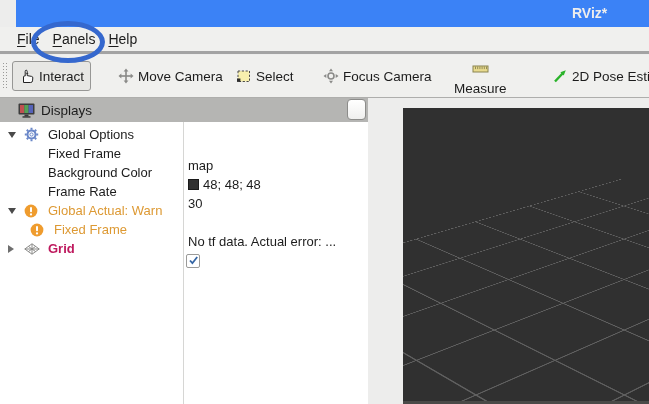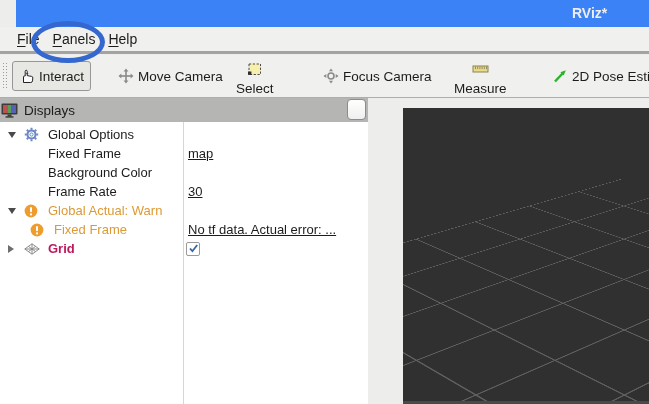--- a/index.html
+++ b/index.html
@@ -24,35 +24,35 @@
         background-image:radial-gradient(#9a9a98 1px,transparent 1px);background-size:3px 3px;}
   .tool{position:absolute;top:6px;height:30px;display:flex;align-items:center;gap:4px;padding:0 6px;
         font-size:13.5px;white-space:nowrap;}
   .tool.active{background:#e7e7e4;border:1px solid #979795;border-radius:3px;box-sizing:border-box;}
   .icon{display:inline-flex;align-items:center;justify-content:center;}
   .icon svg{display:block;}
 
   
   .panel{position:absolute;left:0;top:98px;width:368px;height:306px;background:#ffffff;}
   .panel-header{position:absolute;left:0;top:0;width:368px;height:24px;background:#b5b5b3;
-                display:flex;align-items:center;padding-left:1px;box-sizing:border-box;}
+                display:flex;align-items:center;padding-left:18px;box-sizing:border-box;}
   .panel-title{margin-left:6px;font-size:13.5px;}
   .panel-header-btn{position:absolute;left:347px;top:1px;width:19px;height:21px;background:linear-gradient(#ffffff,#efefee);
                 border:1px solid #8c8c8a;border-radius:4px;box-sizing:border-box;}
   .tree{position:absolute;left:0;top:24px;width:368px;height:216px;padding-top:3px;box-sizing:border-box;}
   .col-divider{position:absolute;left:183px;top:24px;width:1px;height:282px;background:#d6d6d4;}
   .trow{position:relative;height:19px;display:flex;align-items:center;padding-left:8px;box-sizing:border-box;}
   .expander{width:16px;display:inline-flex;align-items:center;justify-content:flex-start;flex:none;}
   .tri-down{width:0;height:0;border-left:4.5px solid transparent;border-right:4.5px solid transparent;border-top:6px solid #4a4a4a;}
   .tri-right{width:0;height:0;border-top:4.5px solid transparent;border-bottom:4.5px solid transparent;border-left:6px solid #6e6e6e;}
   .row-iconslot{width:22px;display:inline-flex;align-items:center;flex:none;}
   .rlabel{margin-left:2px;}
   .trow.warn .rlabel{color:#dd9933;}
   .trow.display-name .rlabel{color:#be185d;font-weight:bold;}
-  .rvalue{position:absolute;left:188px;top:0;height:19px;display:flex;align-items:center;gap:4px;text-decoration:underline;}
+  .rvalue{position:absolute;left:188px;top:12px;height:19px;display:flex;align-items:center;gap:4px;}
   .swatch{width:11px;height:11px;background:#2e2e2e;border:1px solid #1a1a1a;box-sizing:border-box;flex:none;}
   .checkbox{width:14px;height:14px;background:#fff;border:1px solid #9a9a98;border-radius:2px;box-sizing:border-box;
             display:inline-flex;align-items:center;justify-content:center;flex:none;margin-left:-2px;}
 
   
   .viewport{position:absolute;left:403px;top:108px;width:246px;height:293px;background:#303030;overflow:hidden;}
   .plane{position:absolute;left:-305px;top:-238px;width:1050px;height:1050px;
          background-image:repeating-linear-gradient(0deg,#5f5f5f 0 2px,transparent 2px 105px),
                           repeating-linear-gradient(90deg,#5f5f5f 0 2px,transparent 2px 105px);
          transform:perspective(900px) rotateX(60deg) rotateZ(45deg);}
@@ -94,21 +94,21 @@
             <path d="M8 .5 10.4 3.4 H5.6 Z"></path>
             <path d="M8 15.5 10.4 12.6 H5.6 Z"></path>
             <path d="M.5 8 3.4 5.6 V10.4 Z"></path>
             <path d="M15.5 8 12.6 5.6 V10.4 Z"></path>
             <rect x="7.2" y="3" width="1.6" height="10"></rect>
             <rect x="3" y="7.2" width="10" height="1.6"></rect>
           </svg>
         </span>
         <span>Move Camera</span>
       </div>
-      <div class="tool" style="left: 230px; flex-direction: column;">
+      <div class="tool" style="left: 230px;">
         <span class="icon">
           <svg width="16" height="16" viewBox="0 0 16 16">
             <rect x="2" y="3" width="11.5" height="10.5" fill="#f7efae" stroke="#4a4a4a" stroke-width="1" stroke-dasharray="2.2,1.6"></rect>
             <rect x="1" y="10.5" width="3.4" height="3.4" fill="#2e2e2e"></rect>
           </svg>
         </span>
         <span>Select</span>
       </div>
       <div class="tool" style="left: 317px;">
         <span class="icon">
@@ -182,20 +182,24 @@
           <span class="row-iconslot"></span>
           <span class="rlabel">Fixed Frame</span>
           <span class="rvalue">
             <span>map</span>
           </span>
         </div>
         <div class="trow">
           <span class="expander"></span>
           <span class="row-iconslot"></span>
           <span class="rlabel">Background Color</span>
+          <span class="rvalue">
+            <span class="swatch" style="background: rgb(48, 48, 48);"></span>
+            <span>48; 48; 48</span>
+          </span>
         </div>
         <div class="trow">
           <span class="expander"></span>
           <span class="row-iconslot"></span>
           <span class="rlabel">Frame Rate</span>
           <span class="rvalue">
             <span>30</span>
           </span>
         </div>
         <div class="trow warn">

